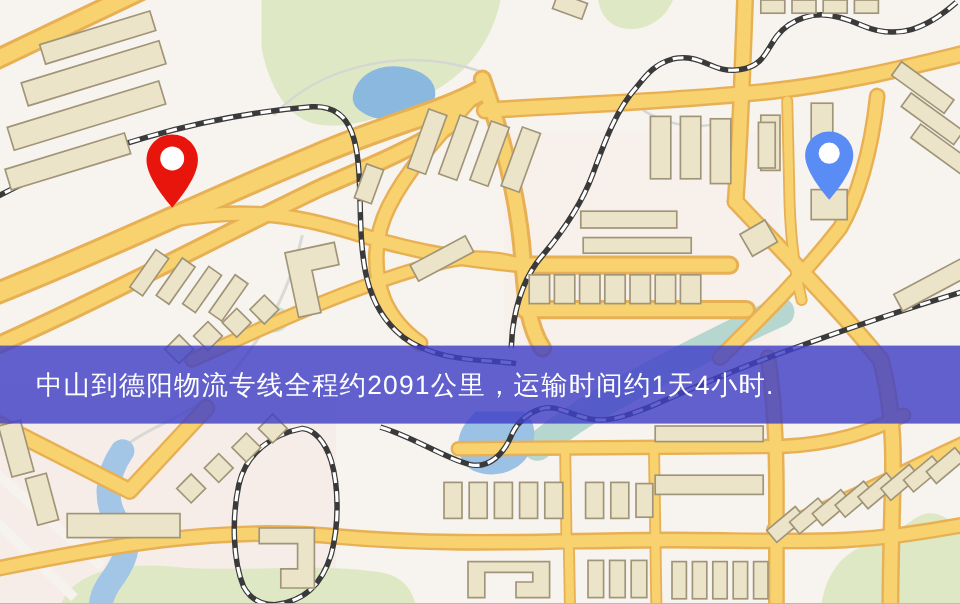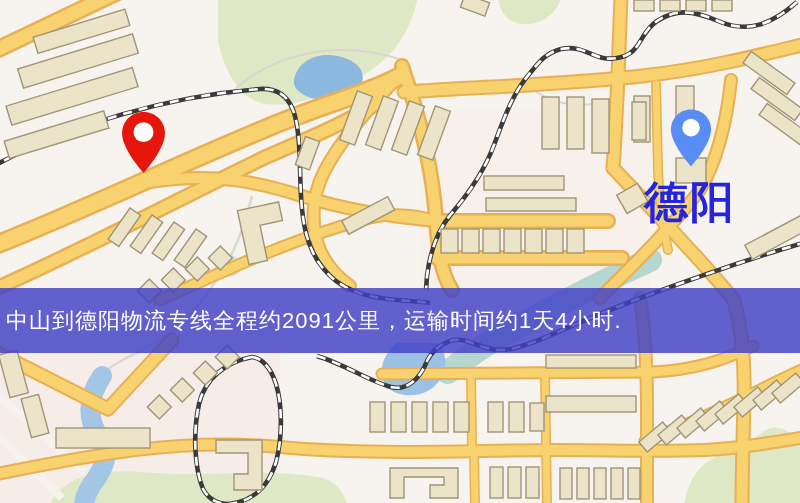--- a/index.html
+++ b/index.html
@@ -19,21 +19,21 @@
   .pin svg{display:block;width:100%;height:100%;}
   .pin-origin{left:120px;top:110px;width:47px;height:65px;}
   .pin-dest{left:669px;top:108px;width:44px;height:60px;}
   
   .city-label{position:absolute;font-size:44px;font-weight:bold;letter-spacing:2px;line-height:1;}
   .label-origin{left:94px;top:180px;color:#e60404;}
   .label-dest{left:644px;top:180px;color:#2525dd;}
   
   .banner{position:absolute;left:0;top:288px;width:800px;height:65px;
           background:rgba(64,64,198,.82);display:flex;align-items:center;}
-  .banner span{color:#ffffff;font-size:22px;letter-spacing:1px;padding-left:6px;white-space:nowrap;}
+  .banner span{color:#ffffff;font-size:22px;letter-spacing:1px;padding-left:30px;white-space:nowrap;}
 </style>
 </head>
 <body>
 
 <div class="screen">
 
   <svg class="basemap" viewBox="0 0 800 503" xmlns="http://www.w3.org/2000/svg">
 
     <rect x="0" y="0" width="800" height="503" fill="#f7f3ee"></rect>
     <rect x="0" y="320" width="280" height="183" fill="#f3e6df" opacity=".45"></rect>
@@ -206,19 +206,18 @@
     </svg>
   </div>
 
   <div class="pin pin-dest">
     <svg viewBox="0 0 34 46" xmlns="http://www.w3.org/2000/svg">
       <path d="M17 1 C8 1 1.5 8 1.5 16.5 C1.5 28 17 45 17 45 C17 45 32.5 28 32.5 16.5 C32.5 8 26 1 17 1 Z" fill="#5a8cf5"></path>
       <circle cx="17" cy="15" r="6.8" fill="#ffffff"></circle>
     </svg>
   </div>
 
-  <div class="city-label label-dest">德阳</div>
 
   <div class="banner">
     <span>中山到德阳物流专线全程约2091公里，运输时间约1天4小时.</span>
   </div>
 
 </div>
 
 </body></html>

